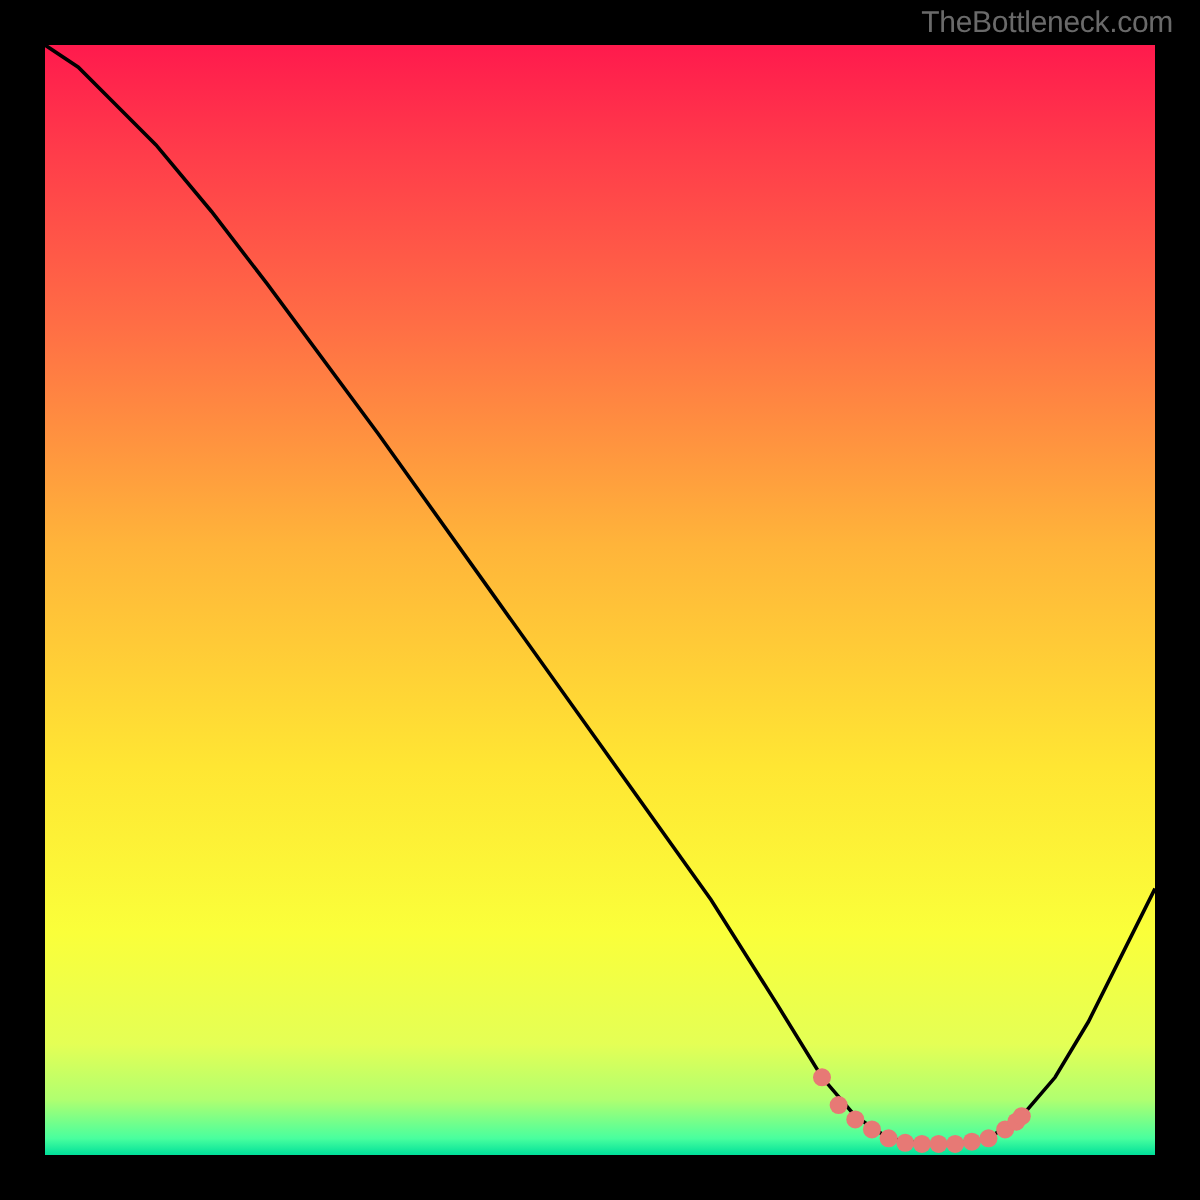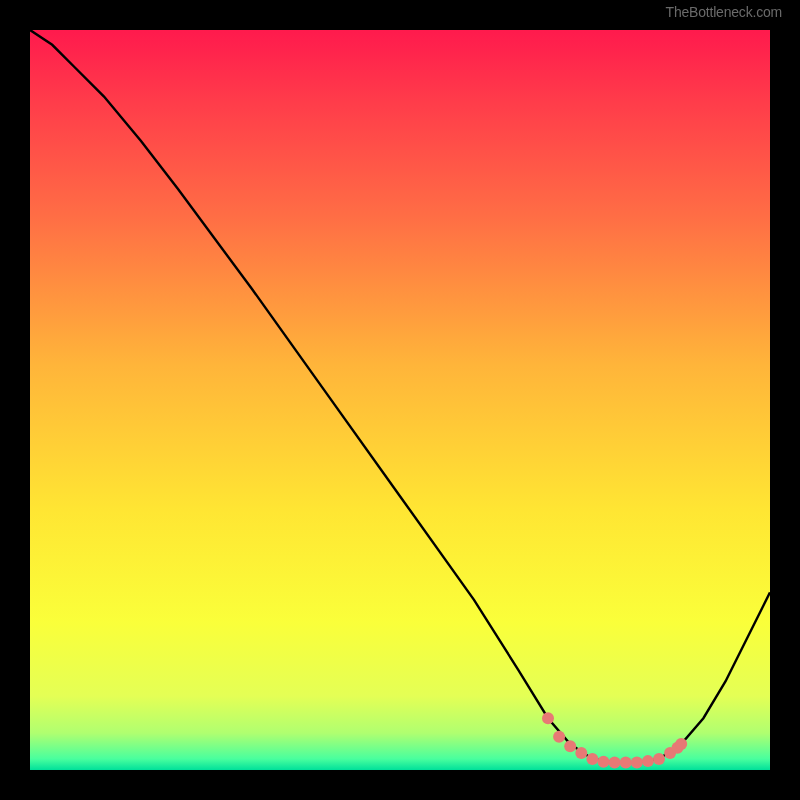--- a/index.html
+++ b/index.html
@@ -8,21 +8,21 @@
     height: 800px;
     background: #000;
     position: relative;
     font-family: Arial, sans-serif;
   }
   .attribution {
     position: absolute;
     top: 4px;
     right: 18px;
     color: #6a6a6a;
-    font-size: 14px;
+    font-size: 20px;
     font-weight: 500;
     letter-spacing: -0.2px;
   }
   .plot-area {
     position: absolute;
     left: 30px;
     top: 30px;
     width: 740px;
     height: 740px;
     overflow: hidden;

